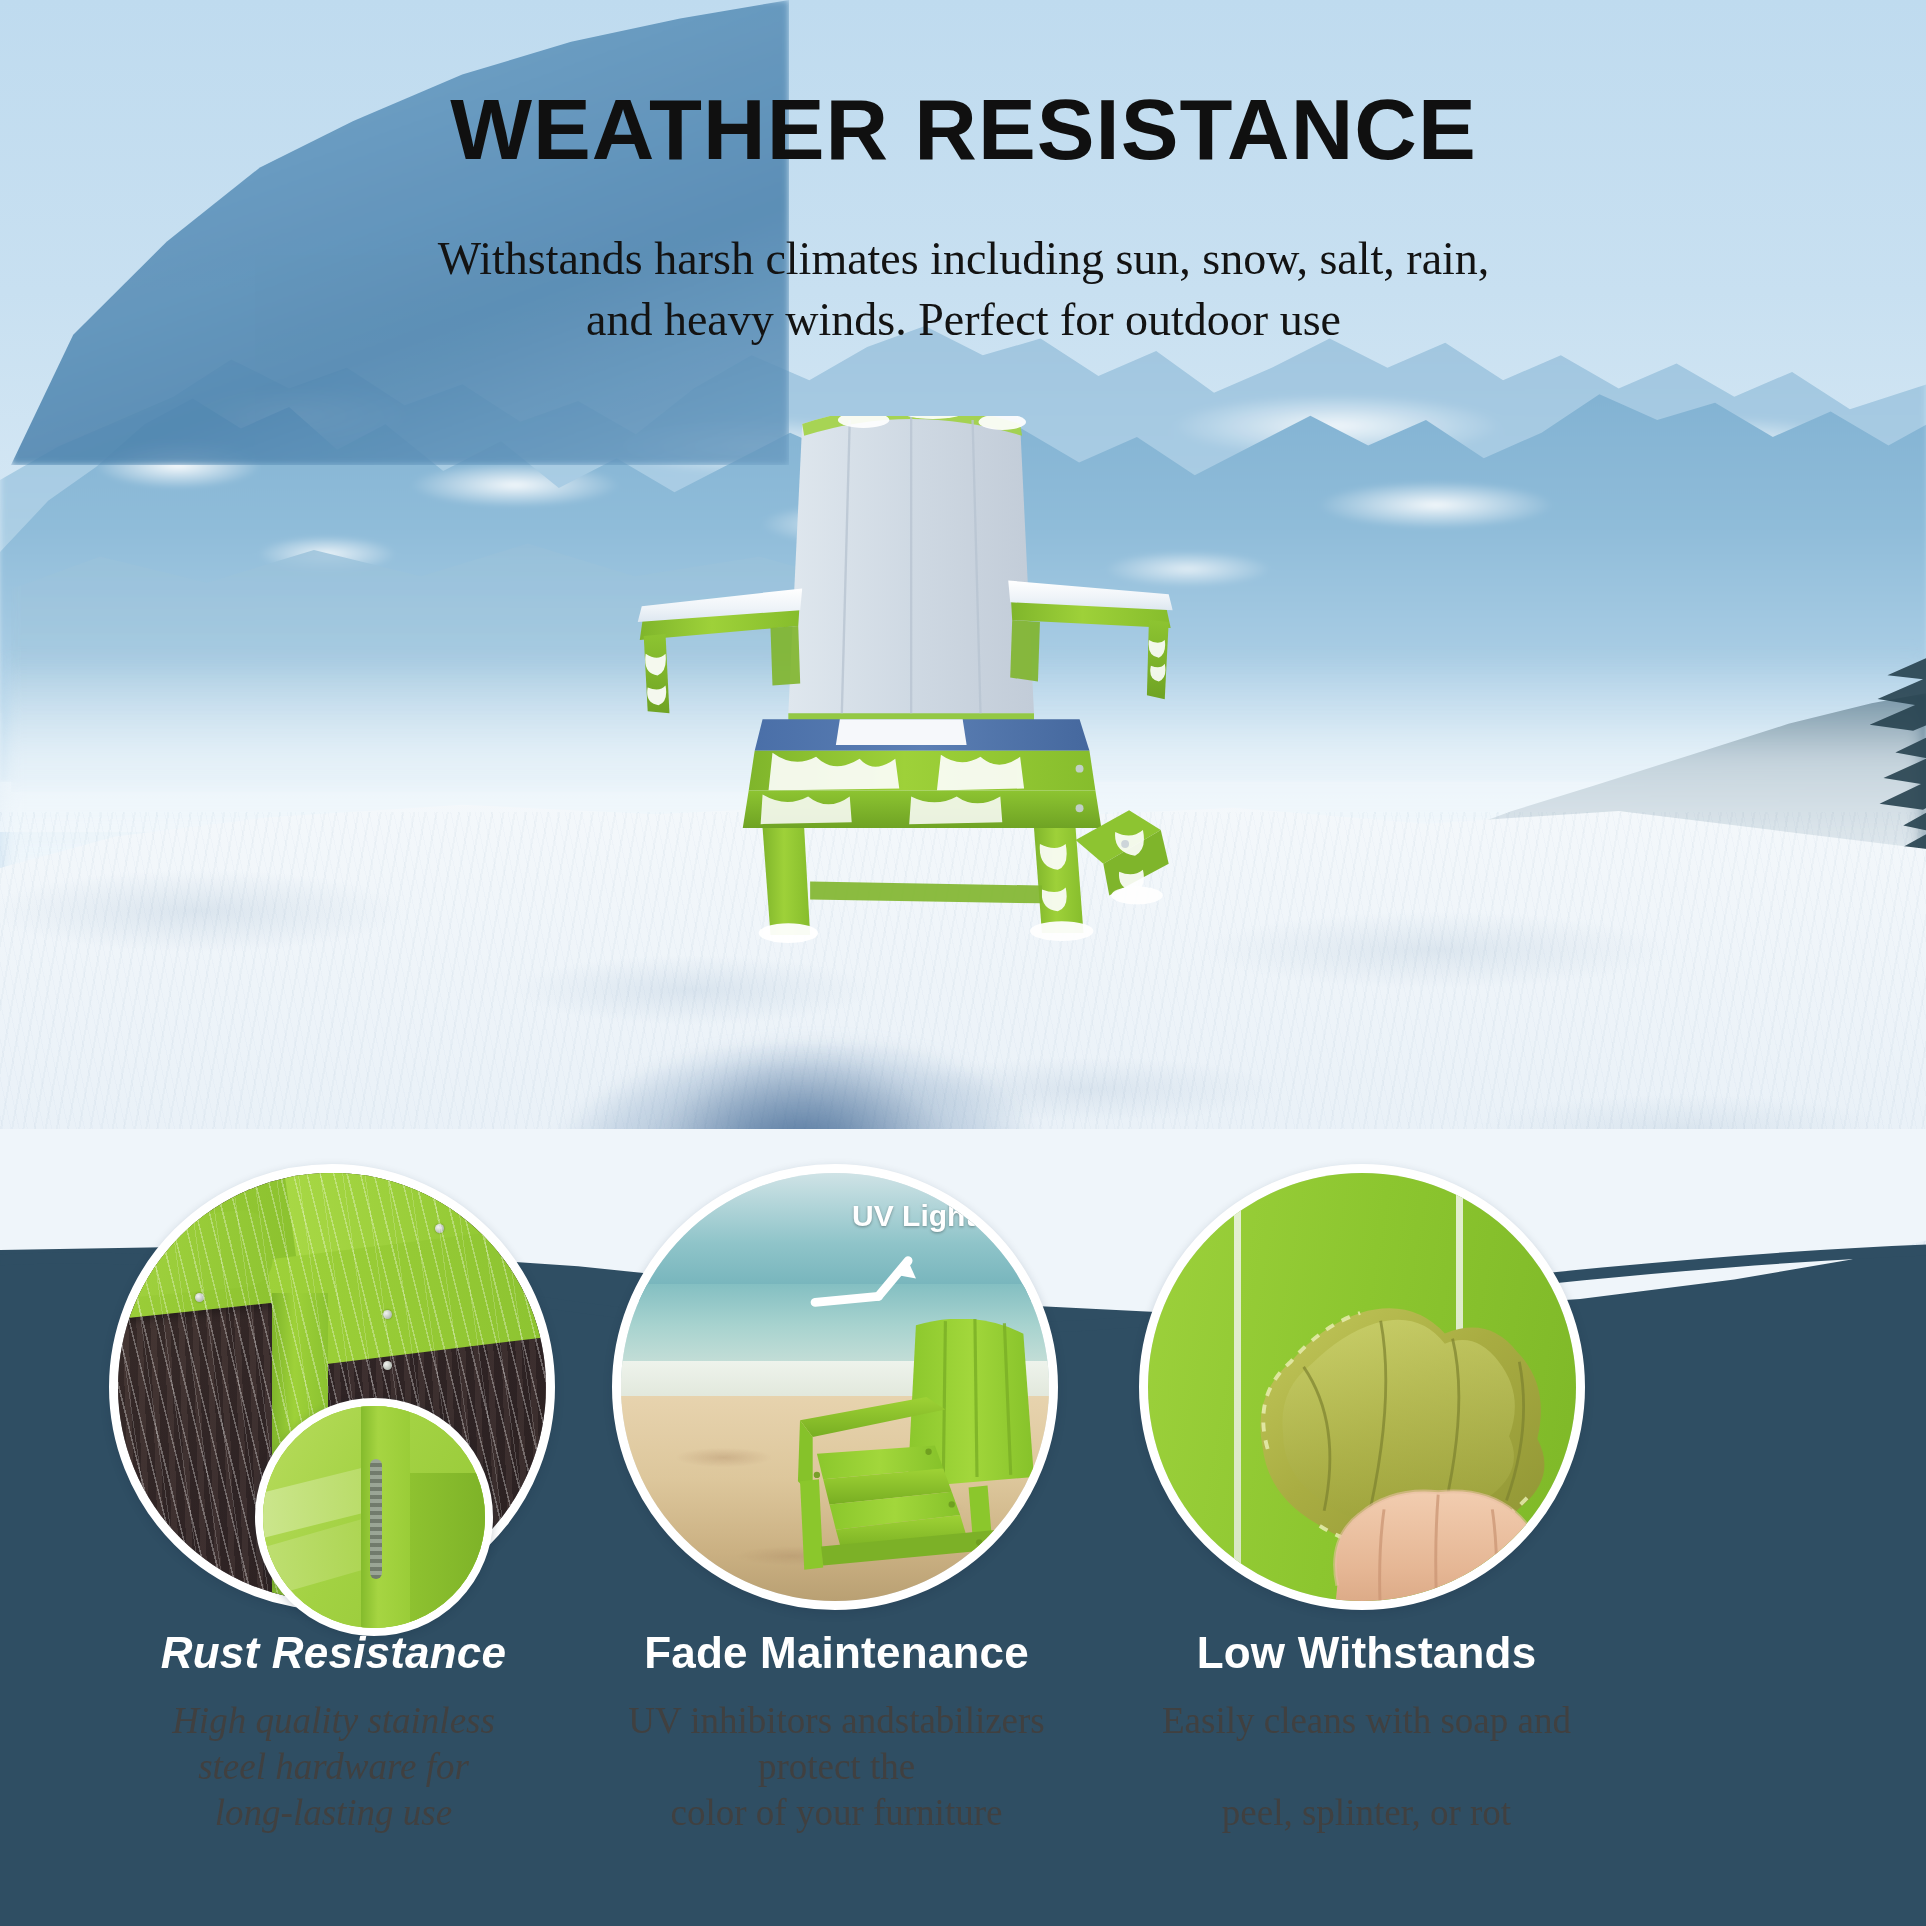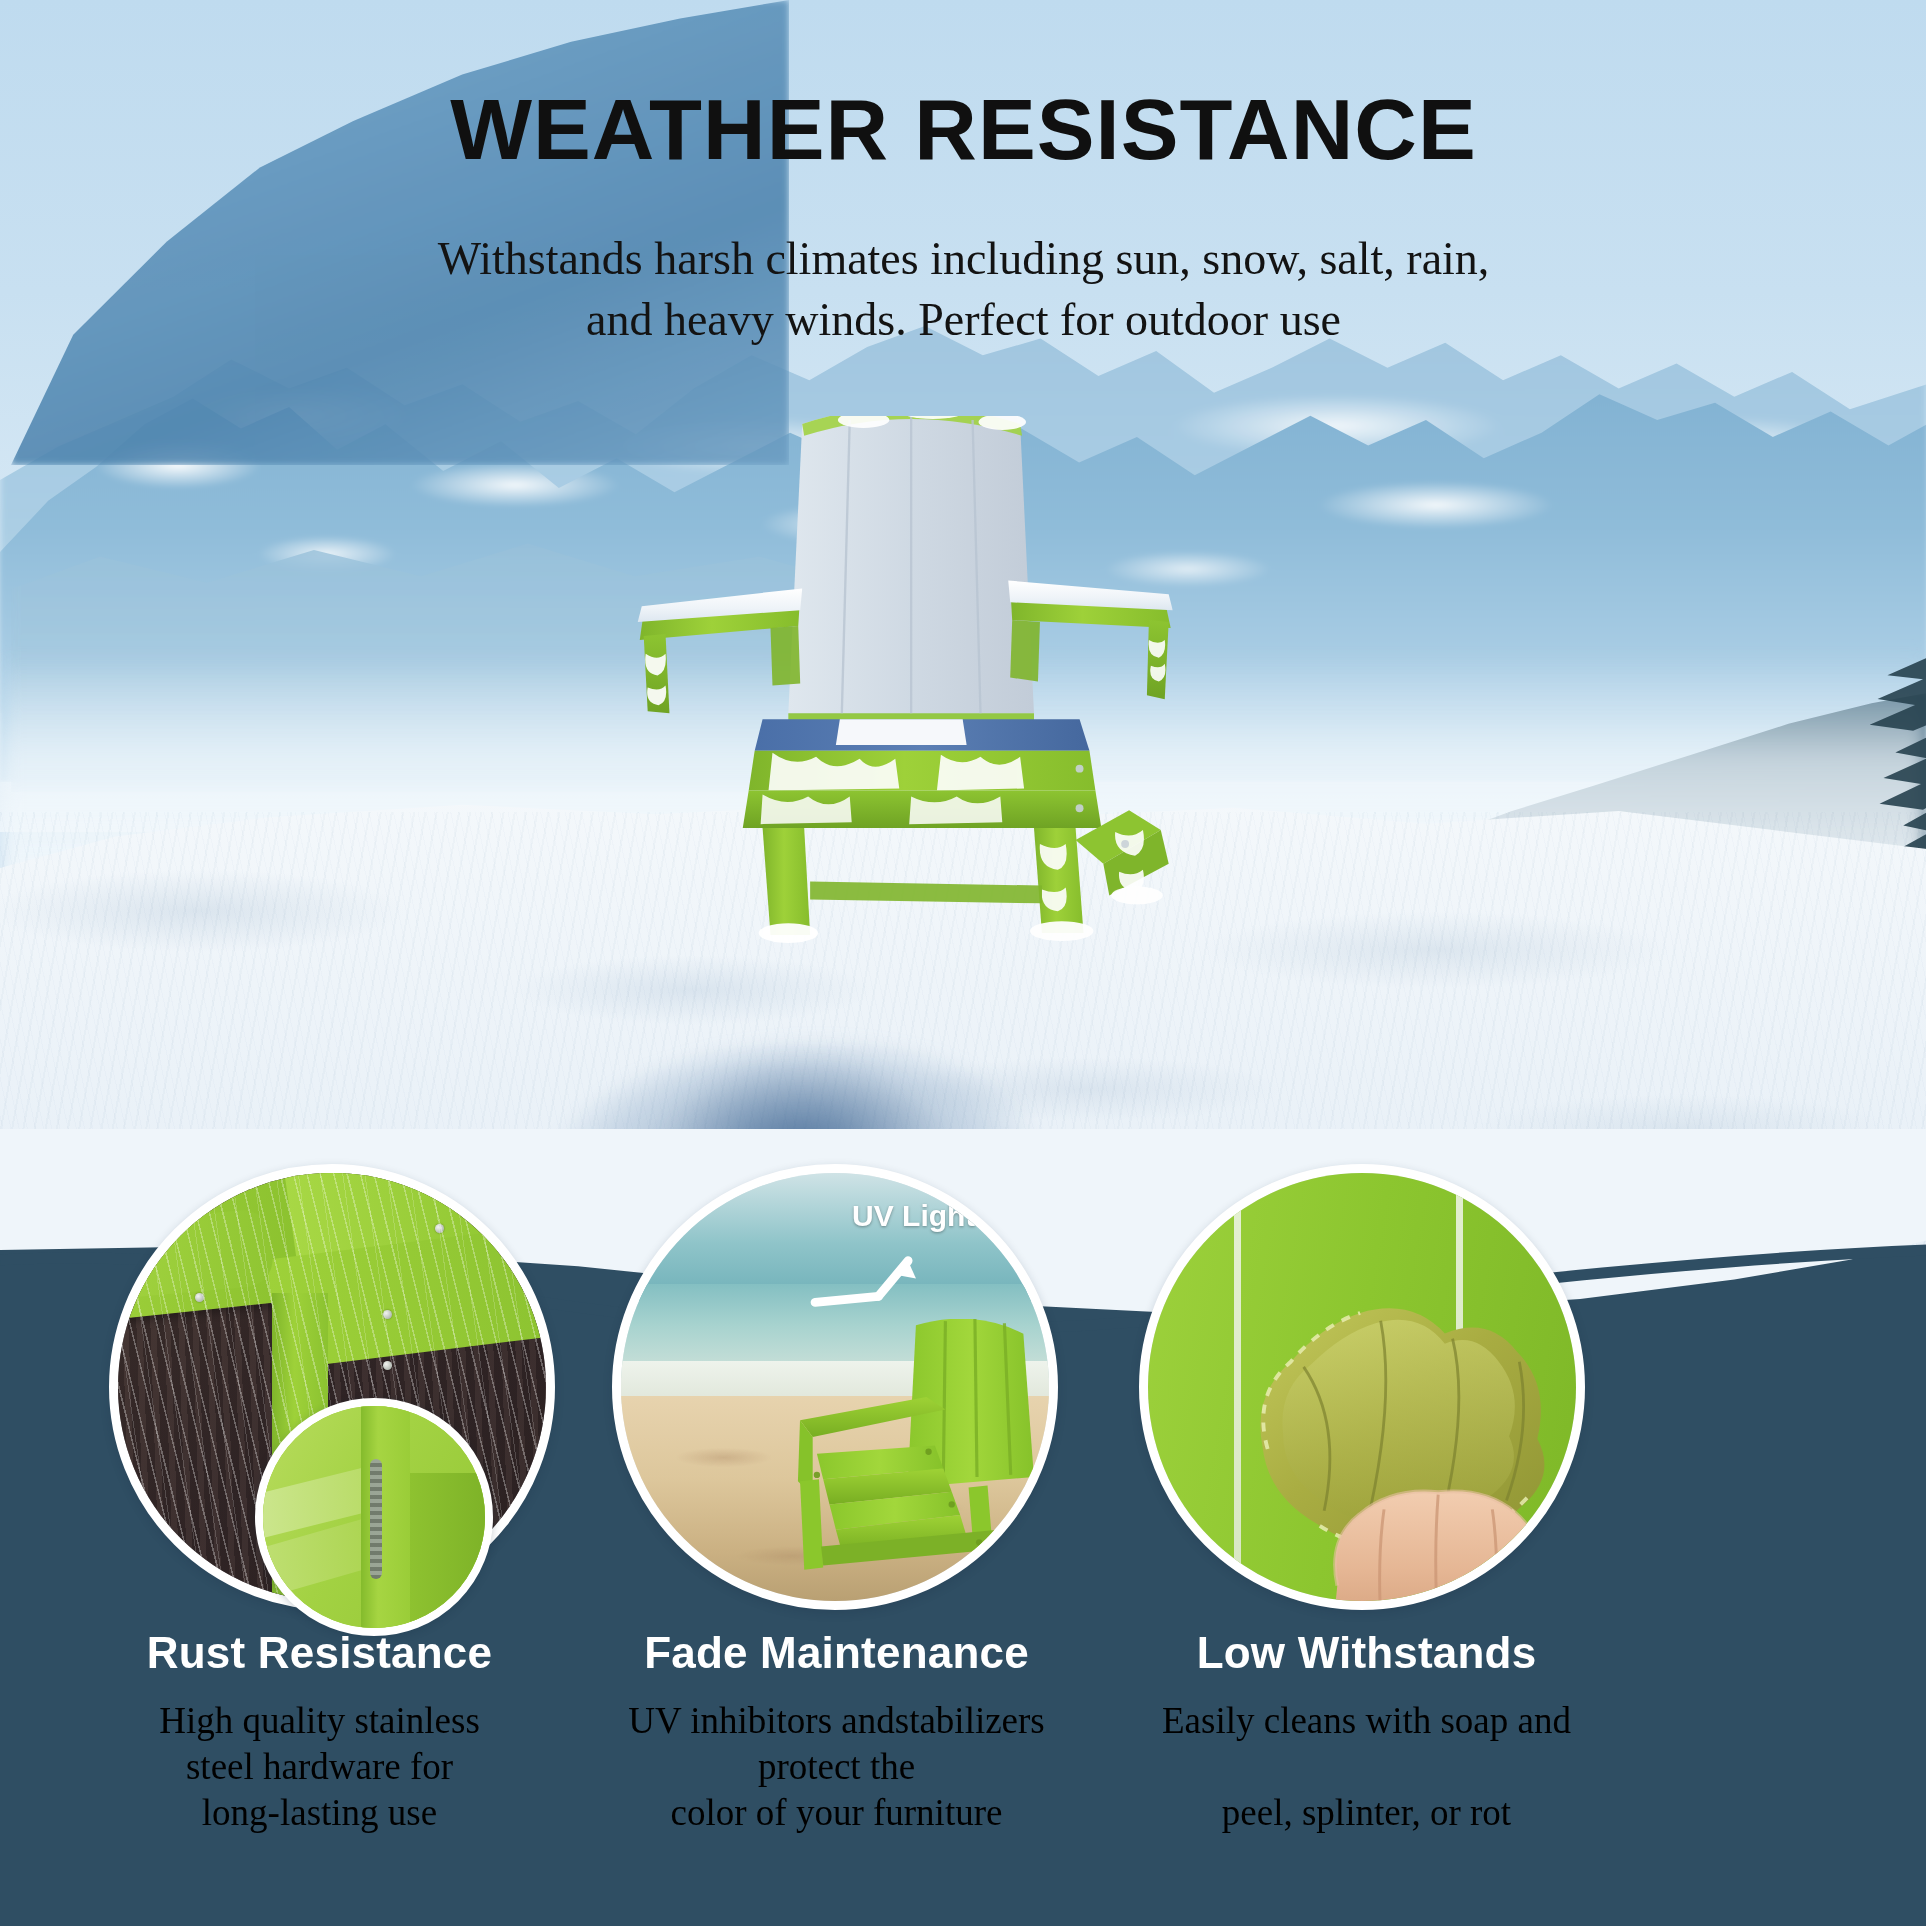--- a/index.html
+++ b/index.html
@@ -284,36 +284,36 @@
              background:linear-gradient(180deg,#f3f7ee,#e4ebdc); opacity:.85; }
   .lm-cloth {
     position:absolute; left:22%; top:30%; width:78%; height:62%;
   }
   .lm-hand {
     position:absolute; left:40%; top:62%; width:58%; height:46%;
   }
 
   
   .feat { position:absolute; width:515px; text-align:center; }
-  .f1 { left:62px; top:1628px; }
+  .f1 { left:76px; top:1628px;font-style:italic; }
   .f2 { left:579px; top:1628px; }
   .f3 { left:1109px; top:1628px; }
   .feat h3 {
     font-family:"Liberation Sans", sans-serif;
     font-weight:bold;
     font-size:44px;
     color:#ffffff;
     letter-spacing:0.2px;
     margin-bottom:20px;
   }
   .feat p {
     font-family:"Liberation Serif", serif;
     font-size:37px;
     line-height:46px;
-    color:#000000;
+    color:#404040;
   }
 </style>
 </head>
 <body>
 
 <div id="stage">
 
   <div class="sky"></div>
   <div class="mtn mtn-far"></div>
   <div class="mtn mtn-mid"></div>

